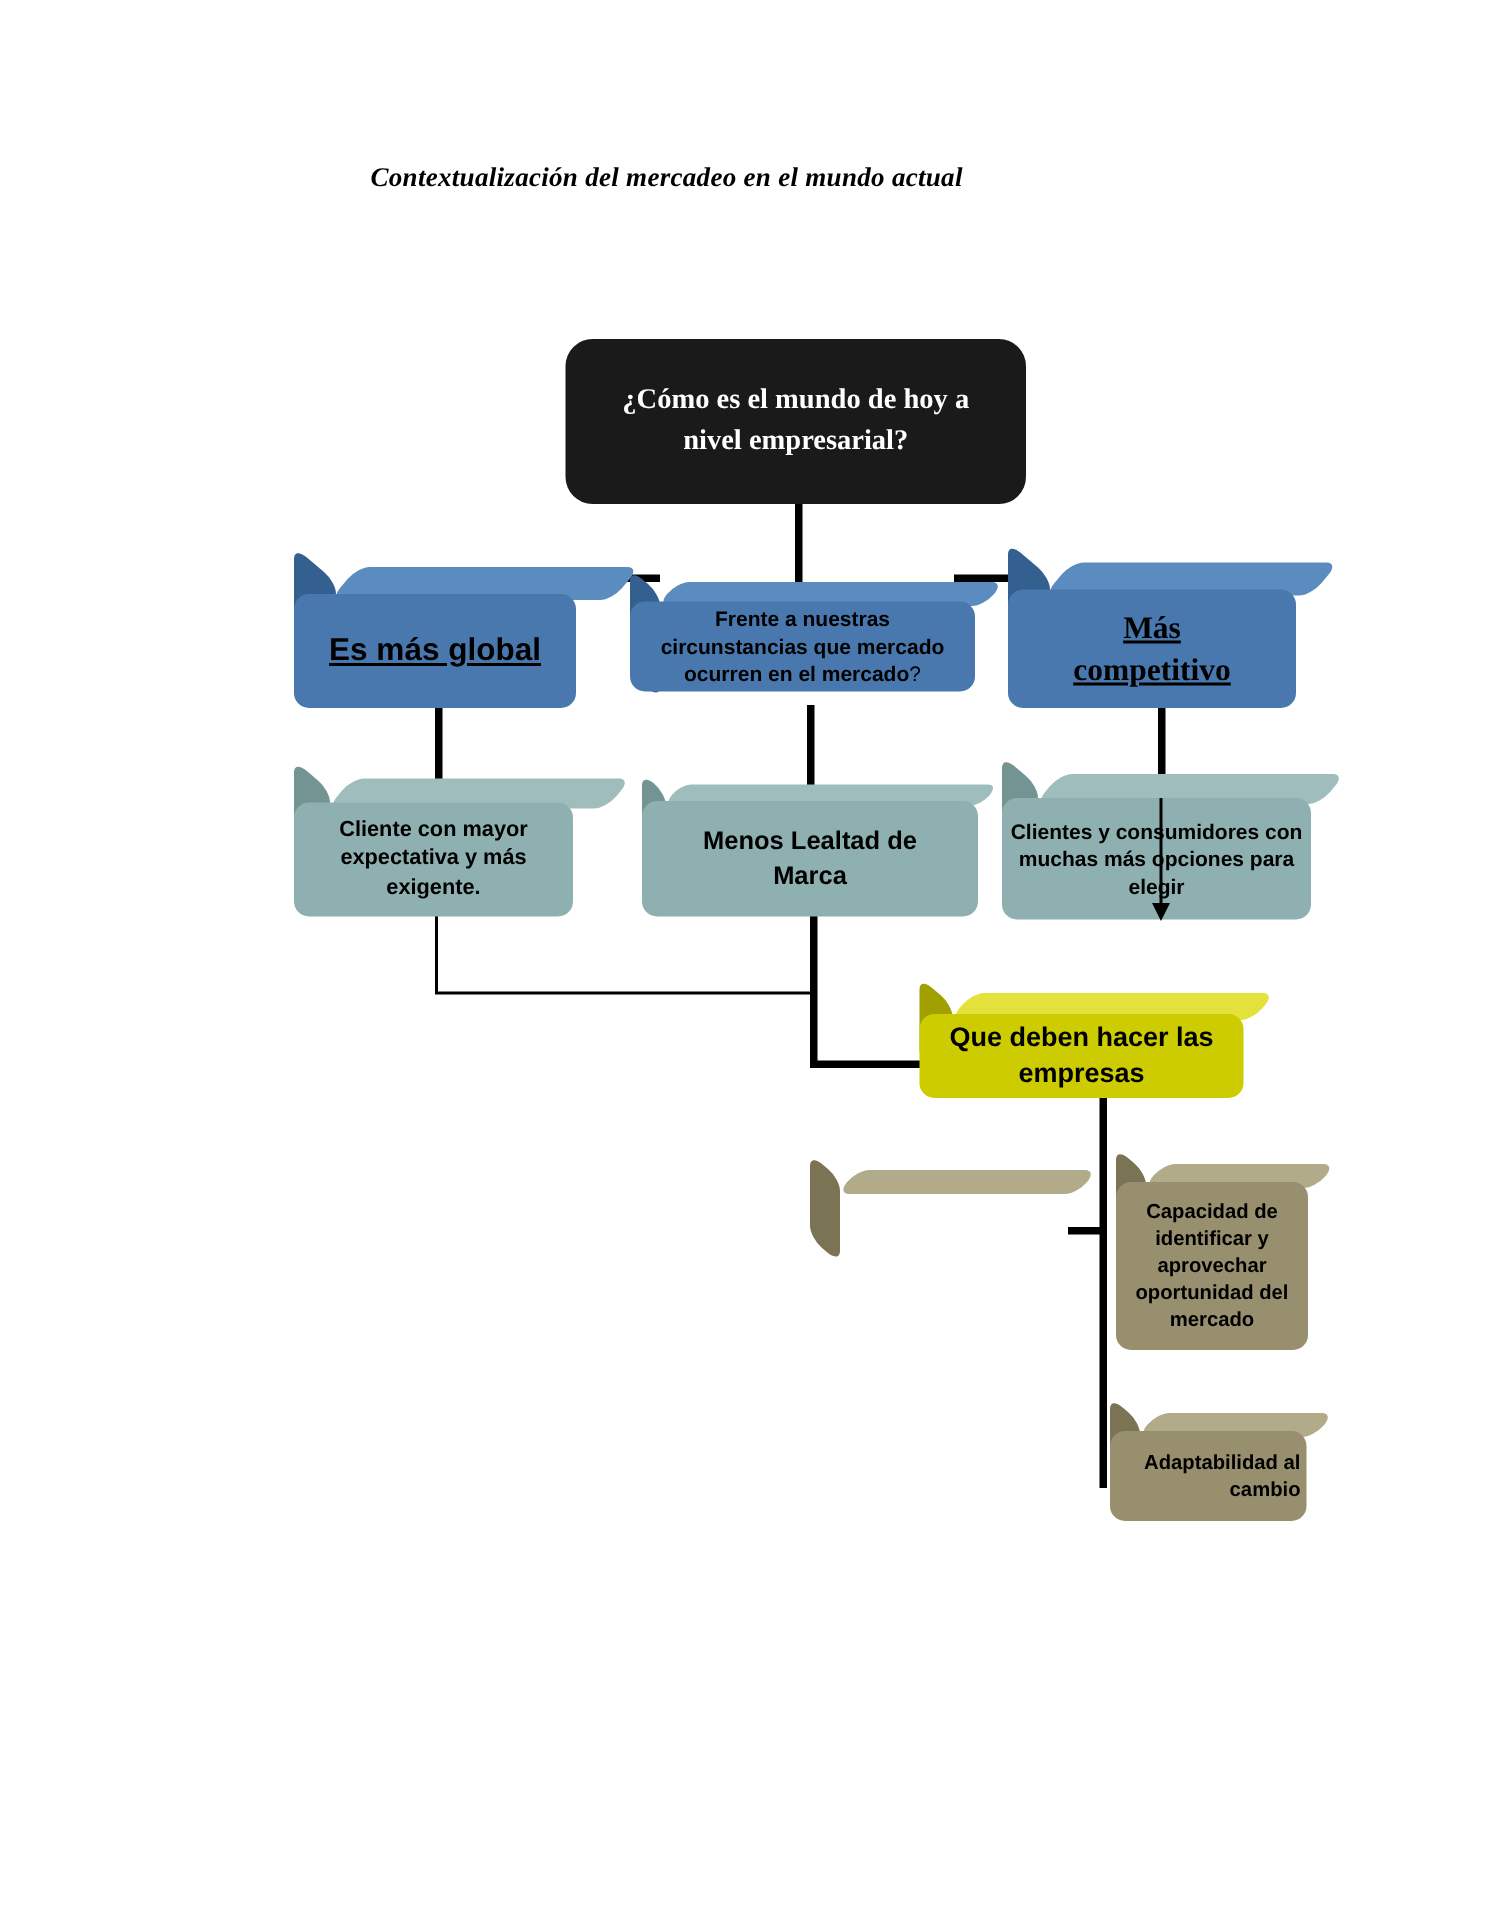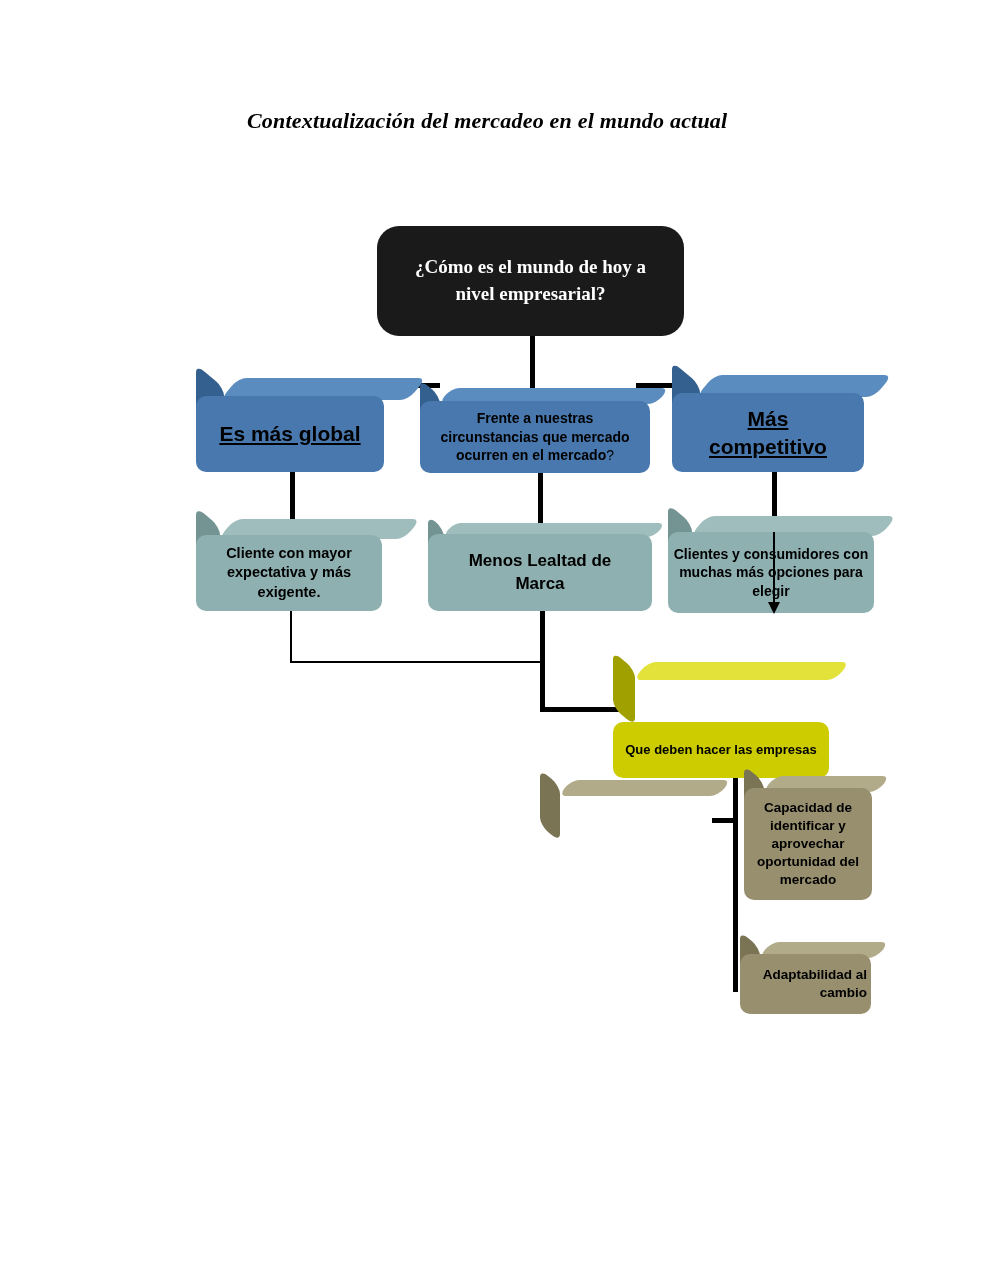--- a/index.html
+++ b/index.html
@@ -20,21 +20,21 @@
 
   
   .doc-title {
     position: absolute;
     left: 247px;
     top: 108px;
     width: 520px;
     font-family: "Liberation Serif", serif;
     font-weight: bold;
     font-style: italic;
-    font-size: 22px;
+    font-size: 18px;
     letter-spacing: 0.2px;
     color: #000000;
     white-space: nowrap;
   }
 
   
   .line {
     position: absolute;
     background: #000000;
   }
@@ -118,51 +118,51 @@
   <div class="line line-thin" style="left:290px; top:606px; width:2px; height:56px;"></div>
   <div class="line line-thin" style="left:290px; top:661px; width:254px; height:2px;"></div>
 
   <div class="line" style="left:540px; top:610px; width:5px; height:102px;"></div>
   <div class="line" style="left:540px; top:707px; width:90px; height:5px;"></div>
 
   <div class="line" style="left:733px; top:732px; width:5px; height:260px;"></div>
 
   <div class="line" style="left:712px; top:818px; width:26px; height:5px;"></div>
 
-  <div class="blackbox" style="left:377px; top:226px; width:307px; height:110px; font-size:19px; padding:0 26px;">
+  <div class="blackbox" style="left:377px; top:226px; width:307px; height:110px; font-size:19px; padding:0 26px;border-radius:18px;">
     <span>¿Cómo es el mundo de  hoy a nivel empresarial?</span>
   </div>
 
   <div class="box3d" style="left:196px; top:378px; width:212px; height:94px;">
     <div class="top-face" style="left:24px; top:0px; width:188px; height:22px; background:#5a8cc0;
                 transform:skewX(-40deg); transform-origin:bottom left;"></div>
     <div class="side-face" style="left:0px; top:10px; width:28px; height:76px; background:#33608f;
                 transform:skewY(40deg); transform-origin:top right;"></div>
     <div class="front-face" style="left:0px; top:18px; width:188px; height:76px; background:#4878ad;
                 font-size:21px; padding:0 8px;">
       <span class="u">Es más global</span>
     </div>
   </div>
 
   <div class="box3d" style="left:420px; top:388px; width:232px; height:88px;">
     <div class="top-face" style="left:18px; top:0px; width:218px; height:16px; background:#5a8cc0;
                 transform:skewX(-40deg); transform-origin:bottom left;"></div>
     <div class="side-face" style="left:0px; top:8px; width:20px; height:70px; background:#33608f;
                 transform:skewY(40deg); transform-origin:top right;"></div>
-    <div class="front-face" style="left:0px; top:13px; width:230px; height:72px; background:#4878ad;
+    <div class="front-face" style="left:0px; top:13px; width:230px; height:60px; background:#4878ad;
                 font-size:14px; padding:0 6px; flex-direction:column;">
       <span>Frente a nuestras</span>
       <span>circunstancias que mercado</span>
       <span>
         <span>ocurren en el mercado</span><span class="lighter">?</span>
       </span>
     </div>
   </div>
 
-  <div class="box3d" style="left:672px; top:375px; width:200px; height:97px;">
+  <div class="box3d" style="left:672px; top:375px; width:200px; height:97px;font-family:Liberation Serif, serif;">
     <div class="top-face" style="left:24px; top:0px; width:178px; height:22px; background:#5a8cc0;
                 transform:skewX(-40deg); transform-origin:bottom left;"></div>
     <div class="side-face" style="left:0px; top:10px; width:28px; height:78px; background:#33608f;
                 transform:skewY(40deg); transform-origin:top right;"></div>
     <div class="front-face" style="left:0px; top:18px; width:192px; height:79px; background:#4878ad;
                 font-size:21px; padding:0 6px; flex-direction:column;">
       <span class="u">Más</span>
       <span class="u">competitivo</span>
     </div>
   </div>
@@ -202,21 +202,21 @@
 
   <div class="line line-thin" style="left:773px; top:532px; width:2px; height:72px;"></div>
   <div class="arrowhead" style="left:768px; top:602px;"></div>
 
   <div class="box3d" style="left:613px; top:662px; width:226px; height:70px;">
     <div class="top-face" style="left:20px; top:0px; width:202px; height:18px; background:#e2e23a;
                 transform:skewX(-40deg); transform-origin:bottom left;"></div>
     <div class="side-face" style="left:0px; top:8px; width:22px; height:56px; background:#a0a000;
                 transform:skewY(40deg); transform-origin:top right;"></div>
     <div class="front-face" style="left:0px; top:14px; width:216px; height:56px; background:#cccc00;
-                font-size:13px; padding:0 8px;margin-top:46px;">
+                font-size:18px; padding:0 8px;">
       <span>Que deben hacer las empresas</span>
     </div>
   </div>
 
   <div class="box3d" style="left:540px; top:780px; width:178px; height:68px;">
     <div class="top-face" style="left:18px; top:0px; width:160px; height:16px; background:#b2ab8a;
                 transform:skewX(-40deg); transform-origin:bottom left;"></div>
     <div class="side-face" style="left:0px; top:6px; width:20px; height:56px; background:#7a7354;
                 transform:skewY(40deg); transform-origin:top right;"></div>
   </div>

